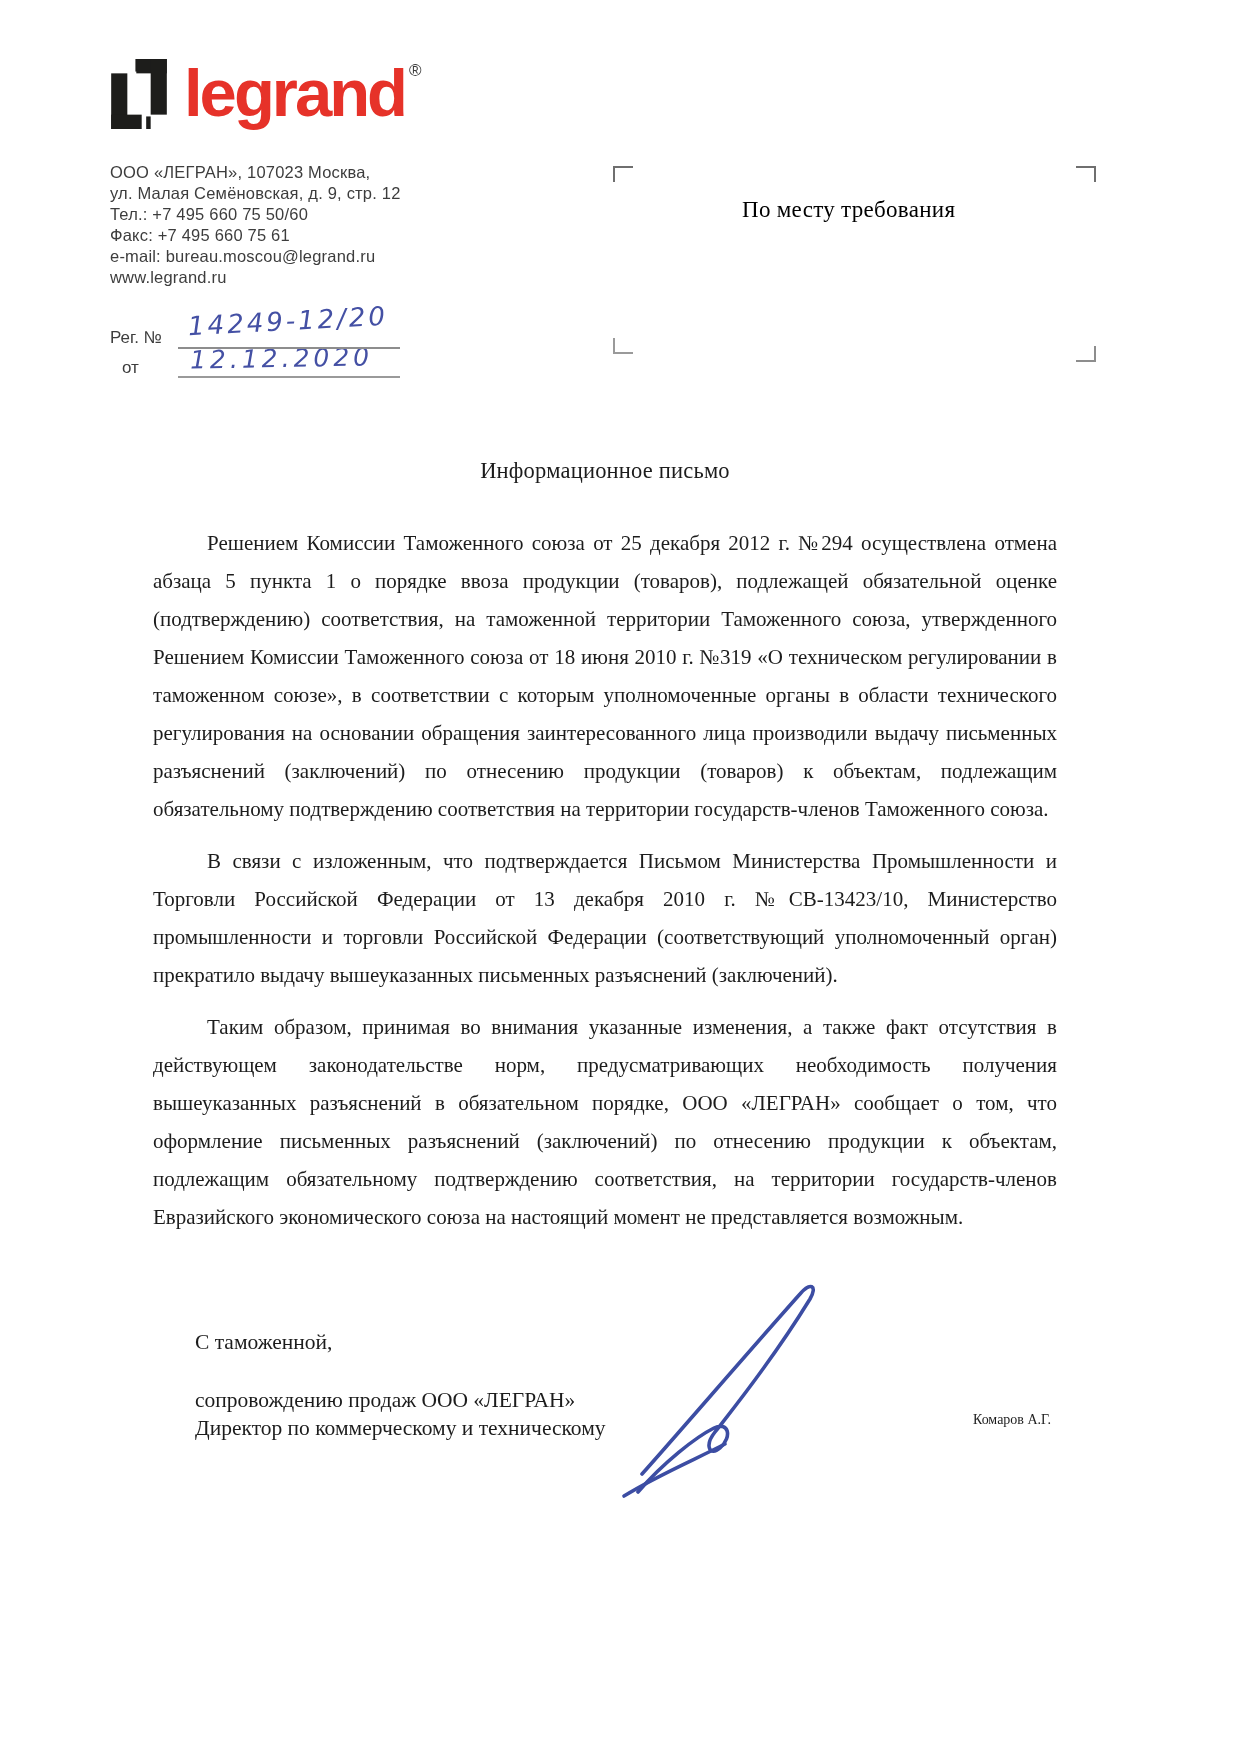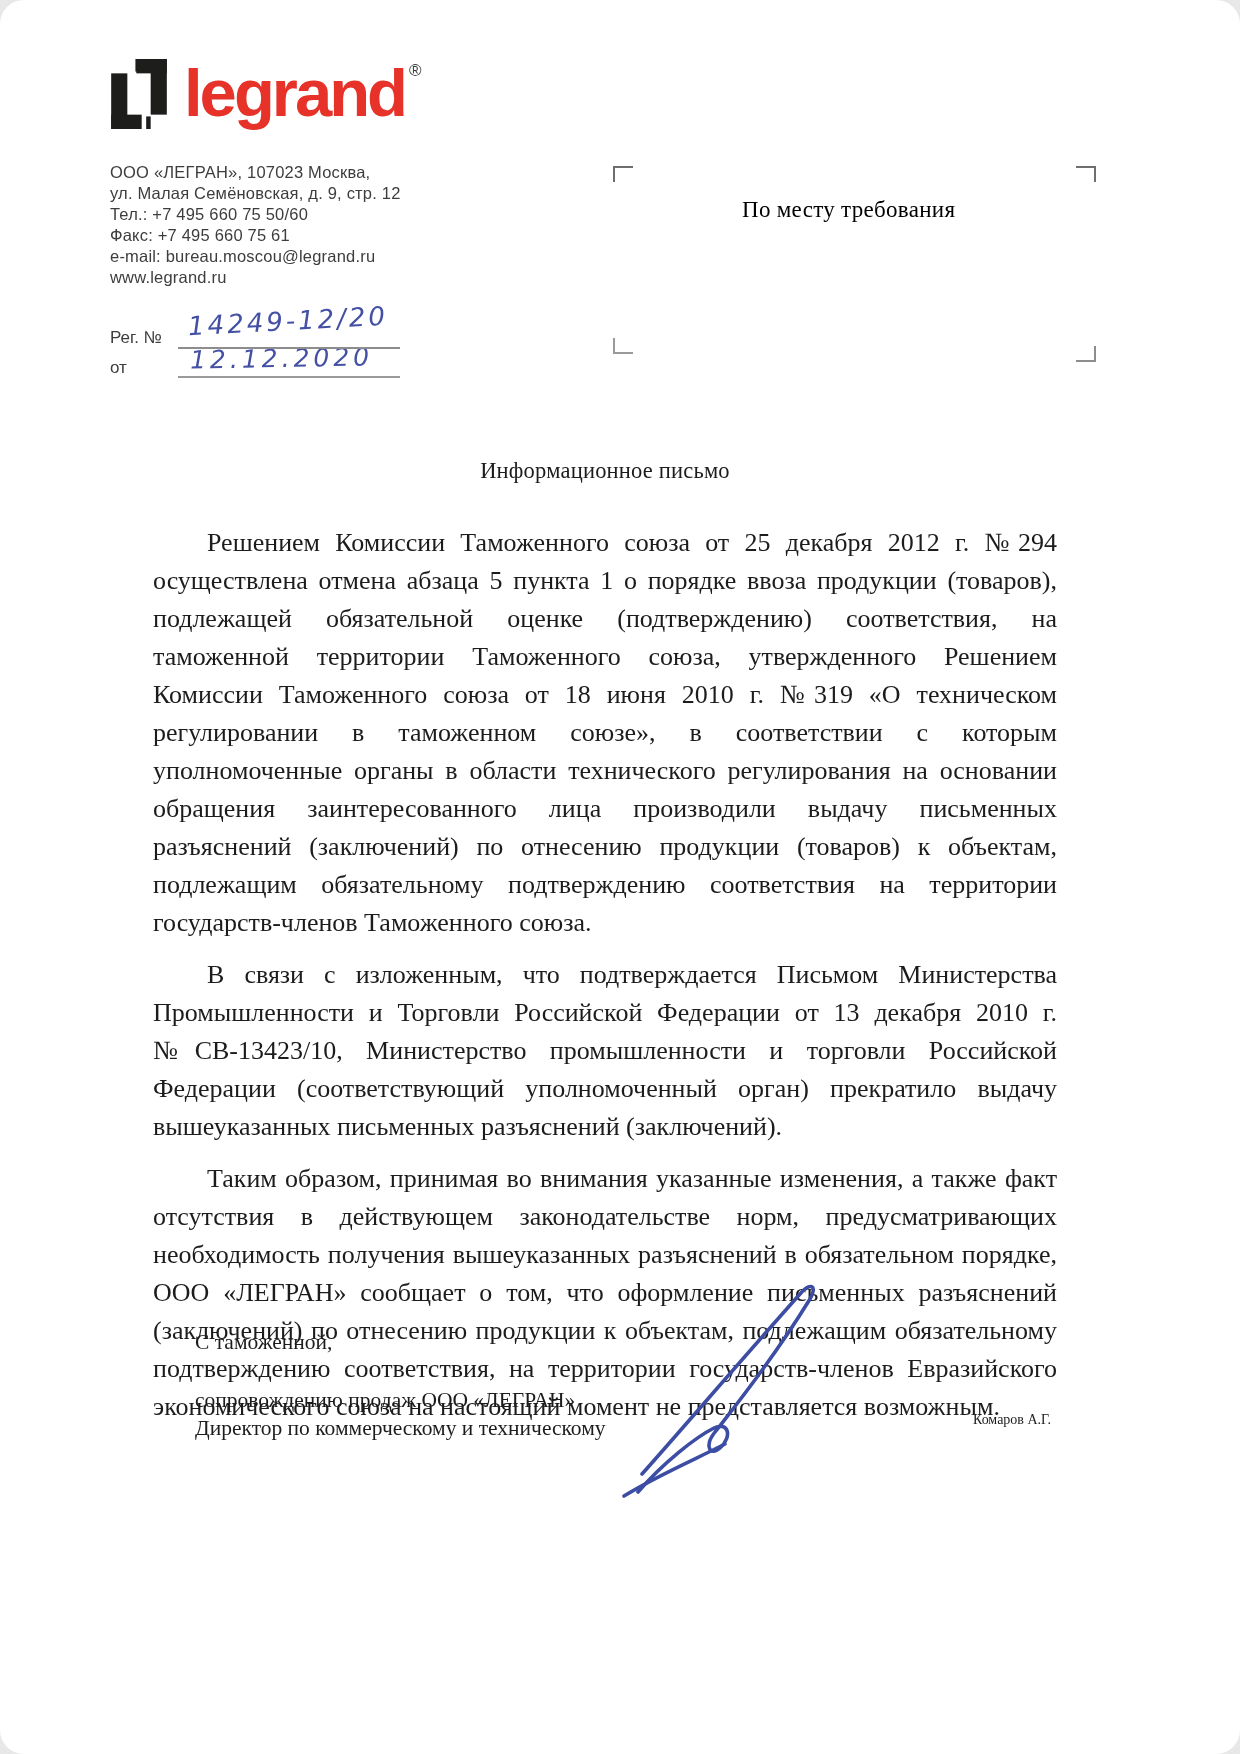--- a/index.html
+++ b/index.html
@@ -5,21 +5,20 @@
   html, body { margin: 0; padding: 0; background: #e8e8e8; }
   .page {
     position: relative;
     width: 1240px;
     height: 1754px;
     margin: 0 auto;
     background: #ffffff;
     overflow: hidden;
     font-family: "Liberation Serif", serif;
     color: #1c1c1c;
-    border-radius: 24px;
   }
 
   
   .logo-block { position: absolute; left: 108px; top: 55px; display: flex; align-items: flex-start; }
   .logo-icon { width: 62px; height: 70px; margin-top: 4px; }
   .logo-word {
     font-family: "Liberation Sans", sans-serif;
     font-weight: bold;
     font-size: 67px;
     line-height: 60px;
@@ -41,21 +40,21 @@
     position: absolute; left: 110px; top: 162px;
     font-family: Liberation Sans, sans-serif;
     font-size: 16.5px; line-height: 21px;
     color: #3d3d3d; letter-spacing: .2px;
   }
 
   
   .reg-area { position: absolute; left: 110px; top: 320px; width: 330px;
     font-family: "Liberation Sans", sans-serif; font-size: 17px; color: #3d3d3d; }
   .reg-label { position: absolute; left: 0; top: 8px; }
-  .date-label { position: absolute; left: 0; top: 38px; }
+  .date-label { position: absolute; left: 12px; top: 38px; }
   .reg-underline-1 { position: absolute; left: 68px; top: 27px; width: 222px; border-bottom: 2px solid #8d8d8d; }
   .reg-underline-2 { position: absolute; left: 68px; top: 56px; width: 222px; border-bottom: 2px solid #9a9a9a; }
   .handwriting {
     position: absolute;
     font-family: "DejaVu Sans", sans-serif;
     font-style: italic;
     color: #4450a4;
     white-space: nowrap;
   }
   .hw-number { left: 78px; top: -14px; font-size: 26px; letter-spacing: 3px; transform: rotate(-3deg); }
@@ -72,21 +71,21 @@
     font-size: 23px; color: #000000; letter-spacing: .3px;
   }
 
   
   .letter-body { position: absolute; left: 153px; top: 458px; width: 904px; }
   .letter-title {
     font-size: 22.5px; font-weight: normal; text-align: center;
     margin: 0 0 40px 0; letter-spacing: .2px;
   }
   .letter-body p {
-    font-size: 26px; line-height: 38px;
+    font-size: 21px; line-height: 38px;
     text-align: justify; text-indent: 54px;
     margin: 0 0 14px 0;
   }
 
   
   .closing { position: absolute; left: 195px; top: 1330px; font-size: 21.5px; }
   .signer-title { position: absolute; left: 195px; top: 1386px; font-size: 21.5px; line-height: 28px; }
   .signer-name { position: absolute; left: 973px; top: 1412px; font-size: 14px; }
   .signature-svg { position: absolute; left: 612px; top: 1278px; width: 250px; height: 230px; }
 </style>

